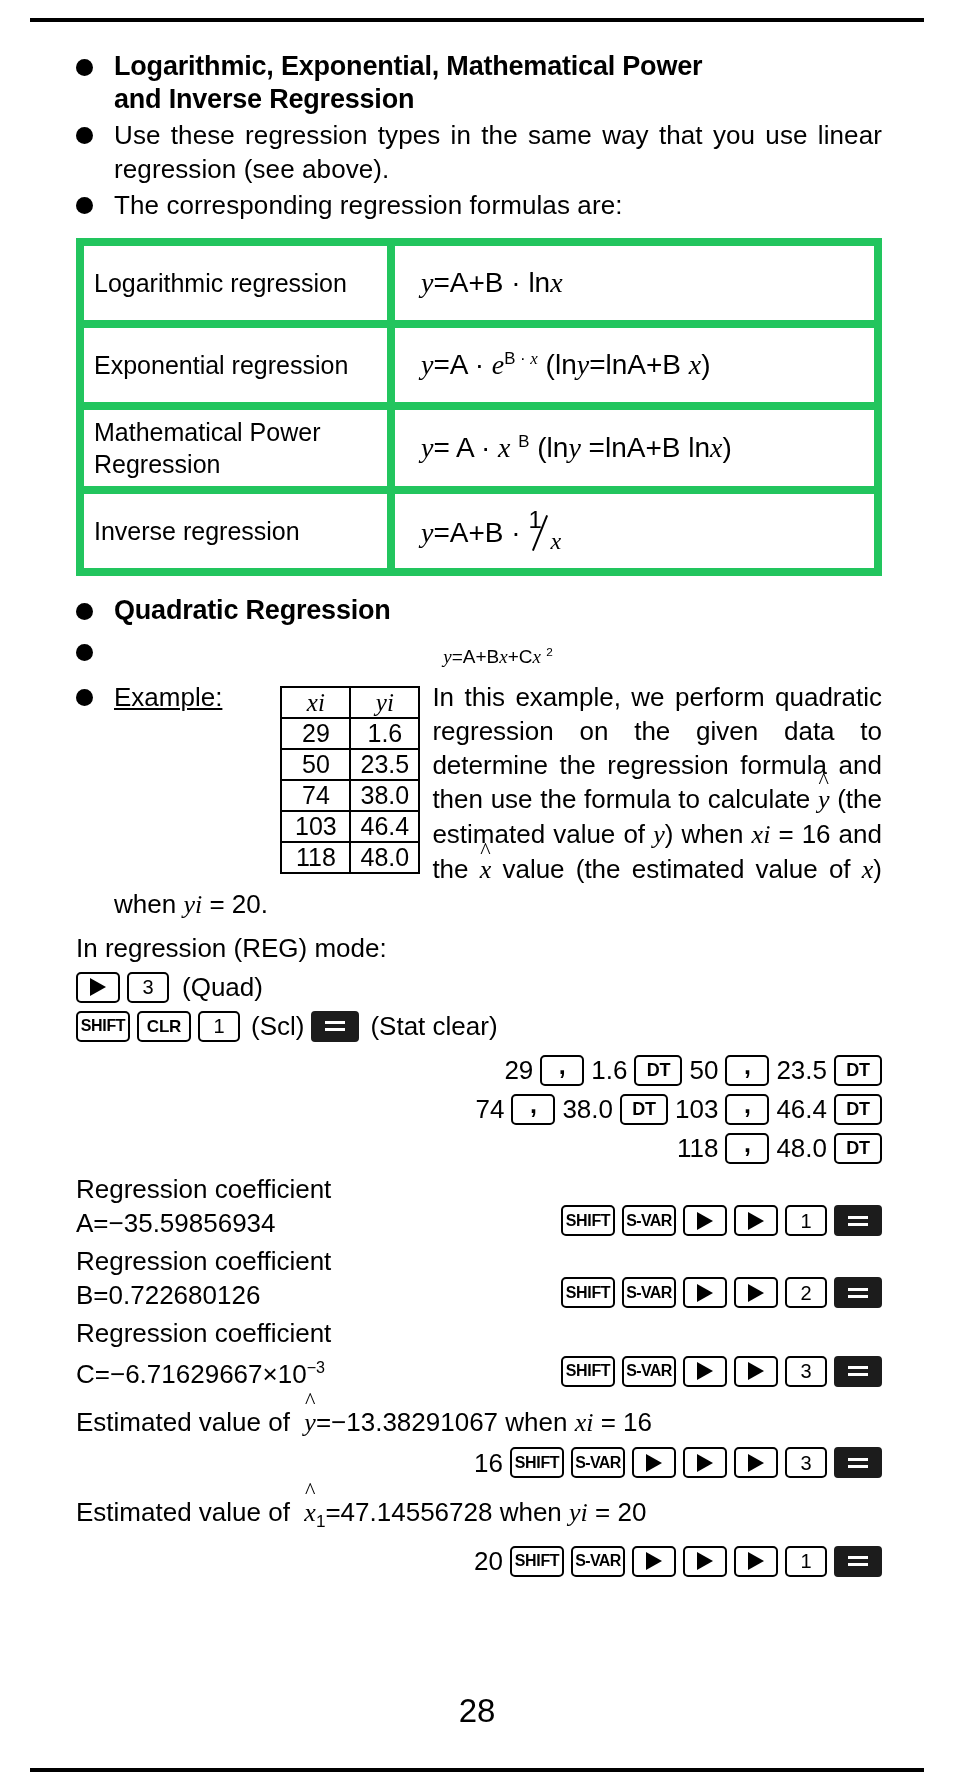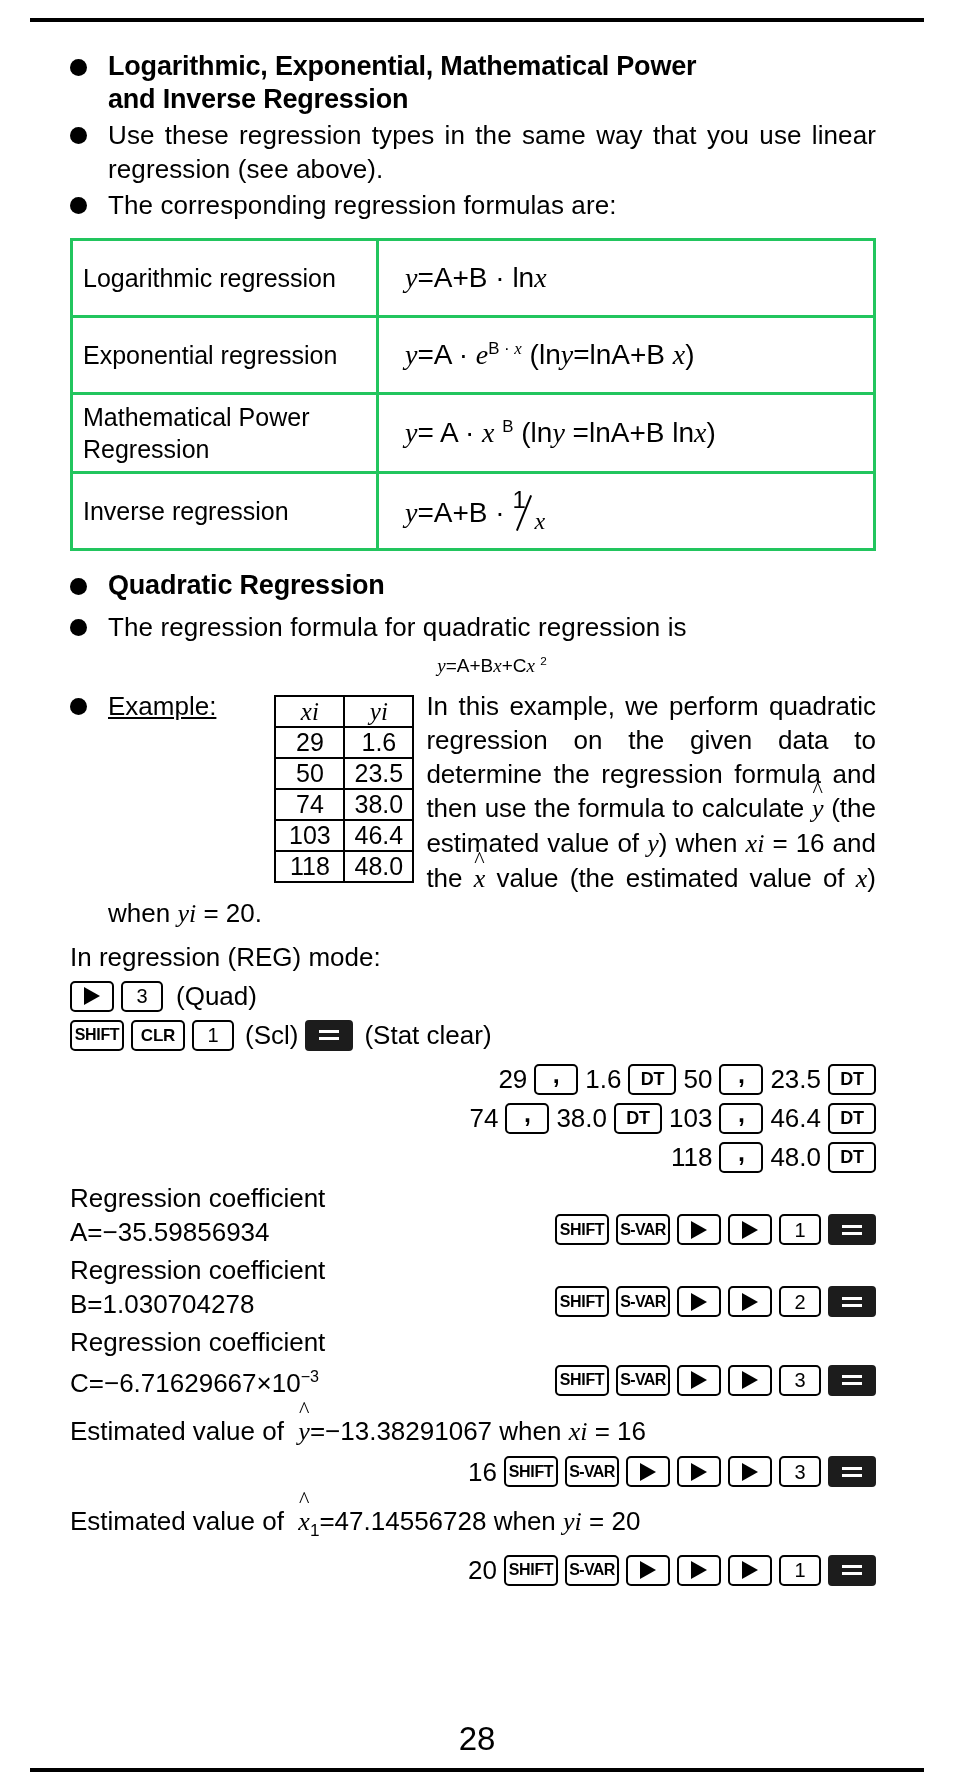--- a/index.html
+++ b/index.html
@@ -31,21 +31,21 @@
   }
   .page-border-bottom {
     position: absolute;
     left: 30px; top: 1768px;
     width: 894px;
     height: 4px;
     background: #000;
   }
   .content {
     position: absolute;
-    left: 70px;
+    left: 76px;
     top: 50px;
     width: 806px;
   }
 
   
   .bullet-row {
     display: flex;
     align-items: flex-start;
     margin-bottom: 2px;
   }
@@ -86,21 +86,21 @@
   
   .formula-table {
     border-collapse: collapse;
     width: 806px;
     margin-top: 16px;
     margin-bottom: 14px;
     margin-left: 0;
     table-layout: fixed;
   }
   .formula-table td {
-    border: 3px solid #22c55e;
+    border: 8px solid #22c55e;
     padding: 6px 10px;
     vertical-align: middle;
   }
   .formula-table td.label {
     width: 283px;
     font-size: 25px;
     line-height: 32px;
   }
   .formula-table td.label.left { text-align: left; }
   .formula-table td.formula {
@@ -278,21 +278,20 @@
     font-size: 0.85em;
     line-height: 1;
   }
   .sub { font-size: 0.66em; vertical-align: sub; font-style: normal; }
   .page-number {
     position: absolute;
     left: 0; top: 1692px;
     width: 954px;
     text-align: center;
     font-size: 33px;
-    margin-top: 28px;
   }
 </style>
 </head>
 <body>
 
 <div class="page">
 
   <div class="page-border-top"></div>
   <div class="page-border-bottom"></div>
 
@@ -357,21 +356,20 @@
     <div class="bullet-row" style="margin-top:18px;">
       <div class="bullet-dot"></div>
       <div class="bullet-body">
         <div class="heading-text">Quadratic Regression</div>
       </div>
     </div>
 
     <div class="bullet-row" style="margin-top:8px;">
       <div class="bullet-dot"></div>
       <div class="bullet-body">
-        <div class="body-text">The regression formula for quadratic regression is</div>
         <div class="qr-formula">
           <span class="mi">y</span>=A+B<span class="mi">x</span>+C<span class="mi">x</span> <span class="sup">2</span>
         </div>
       </div>
     </div>
 
     <div class="bullet-row" style="margin-top:6px;">
       <div class="bullet-dot"></div>
       <div class="bullet-body example-wrap">
         <div class="example-label">Example:</div>
@@ -497,21 +495,21 @@
         <span class="key k-num">1</span>
         <span class="key k-eq">
             <span class="eqsign"></span>
           </span>
       </div>
     </div>
 
     <div class="result-row" style="margin-top:4px;">
       <div class="result-text">
         <div>Regression coefficient</div>
-        <div>B=1.030704278</div>
+        <div>B=0.722680126</div>
       </div>
       <div class="result-keys">
         <span class="key k-shift">SHIFT</span>
         <span class="key k-svar">S-VAR</span>
         <span class="key k-arrow">
             <span class="tri"></span>
           </span>
         <span class="key k-arrow">
             <span class="tri"></span>
           </span>

